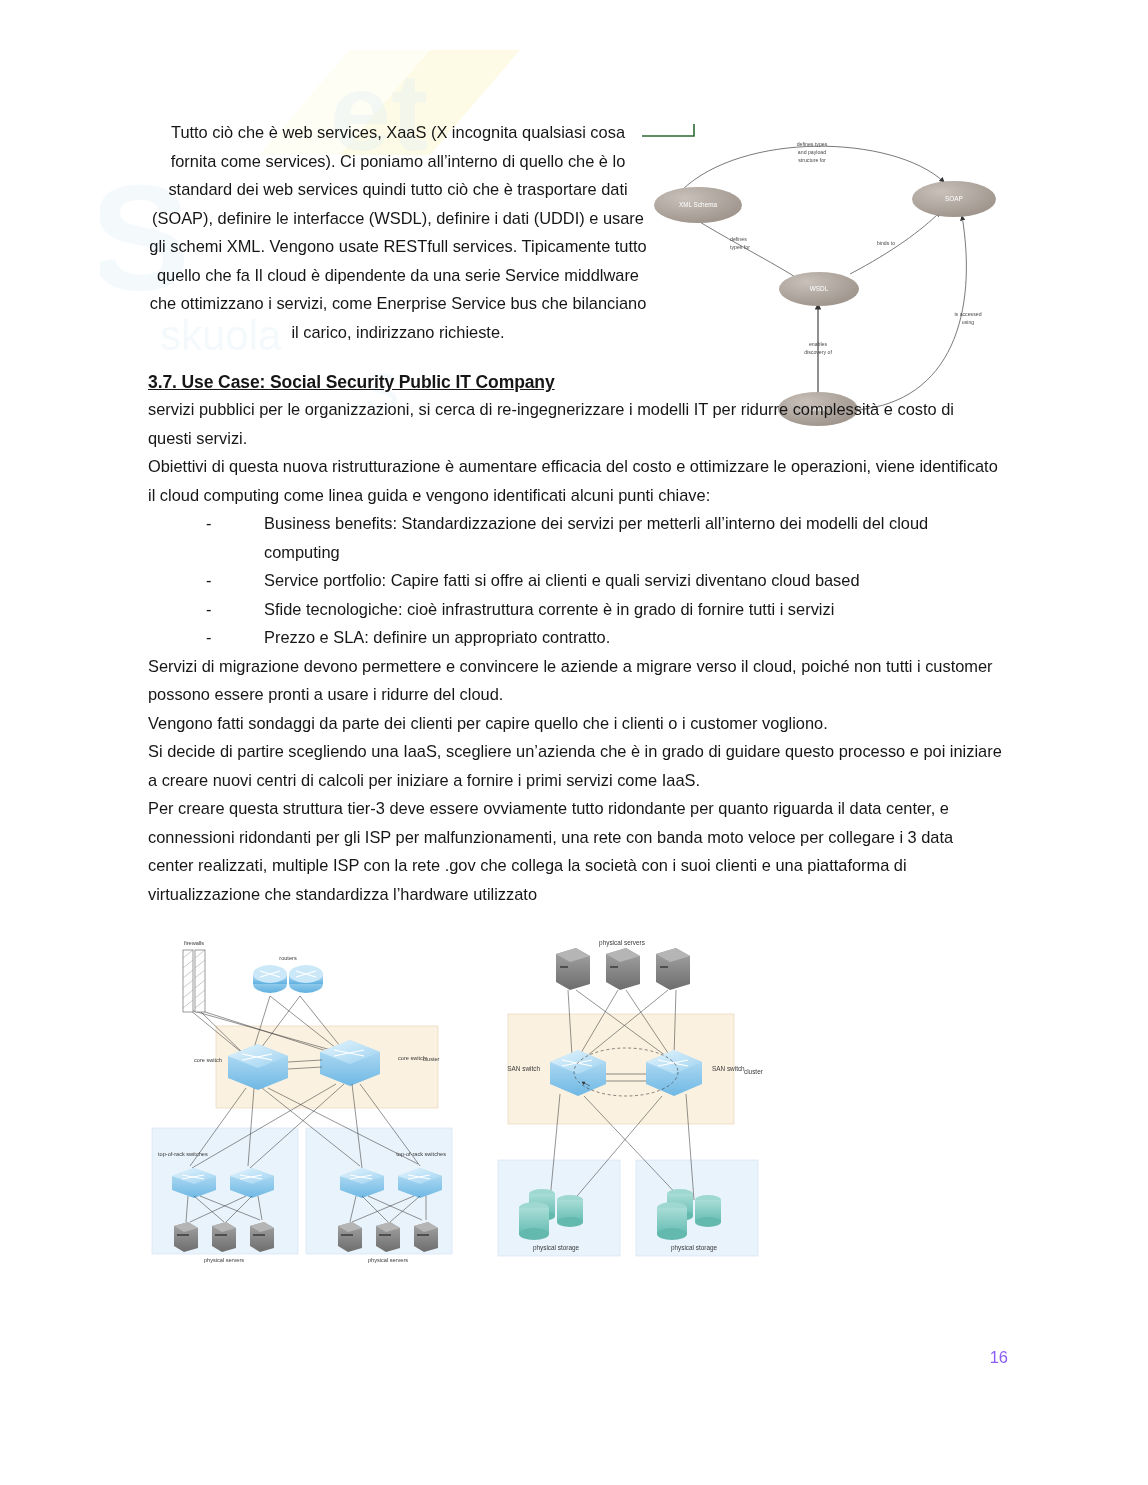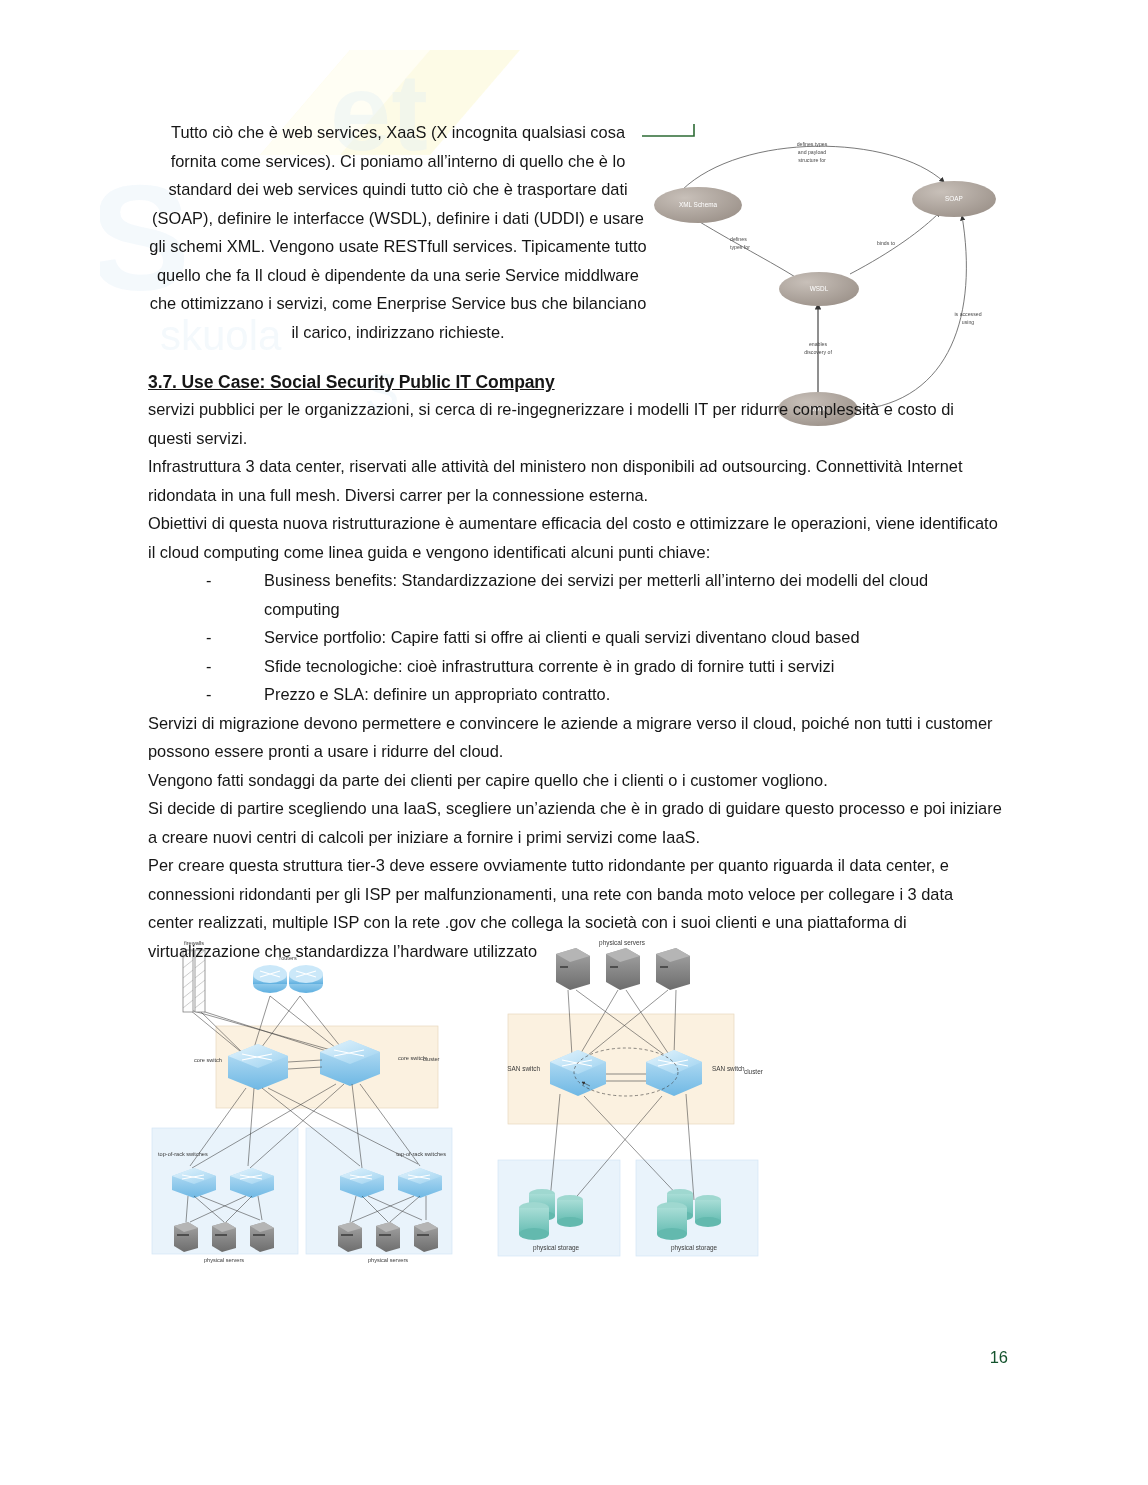--- a/index.html
+++ b/index.html
@@ -111,21 +111,21 @@
     font-size: 6.4px;
     fill: #3a3a3a;
   }
 
   
   .page-number {
     position: absolute;
     right: 140px;
     top: 1348px;
     font-size: 16.5px;
-    color: #14532d;
+    color: #8b5cf6;
     z-index: 3;
   }
 </style>
 </head>
 <body>
 
 <div class="page">
 
   <svg class="watermark" viewBox="0 0 420 400">
     <g opacity="0.30">
@@ -202,21 +202,20 @@
     </svg>
   </div>
 
   <div class="content">
 
     <p class="para narrow">Tutto ciò che è web services, XaaS (X incognita qualsiasi cosa fornita come services). Ci poniamo all’interno di quello che è lo standard dei web services quindi tutto ciò che è trasportare dati (SOAP), definire le interfacce (WSDL), definire i dati (UDDI) e usare gli schemi XML. Vengono usate RESTfull services. Tipicamente tutto quello che fa Il cloud è dipendente da una serie Service middlware che ottimizzano i servizi, come Enerprise Service bus che bilanciano il carico, indirizzano richieste.</p>
 
     <h2 class="heading second">3.7. Use Case: Social Security Public IT Company</h2>
 
     <p class="para">servizi pubblici per le organizzazioni, si cerca di re-ingegnerizzare i modelli IT per ridurre complessità e costo di questi servizi.</p>
-    <p class="para">Infrastruttura 3 data center, riservati alle attività del ministero non disponibili ad outsourcing. Connettività Internet ridondata in una full mesh. Diversi carrer per la connessione esterna.</p>
     <p class="para">Obiettivi di questa nuova ristrutturazione è aumentare efficacia del costo e ottimizzare le operazioni, viene identificato il cloud computing come linea guida e vengono identificati alcuni punti chiave:</p>
 
     <ul class="dashlist">
       <li>
         <span class="dash">-</span>
         <span>Business benefits: Standardizzazione dei servizi per metterli all’interno dei modelli del cloud computing</span>
       </li>
       <li>
         <span class="dash">-</span>
         <span>Service portfolio: Capire fatti si offre ai clienti e quali servizi diventano cloud based</span>

